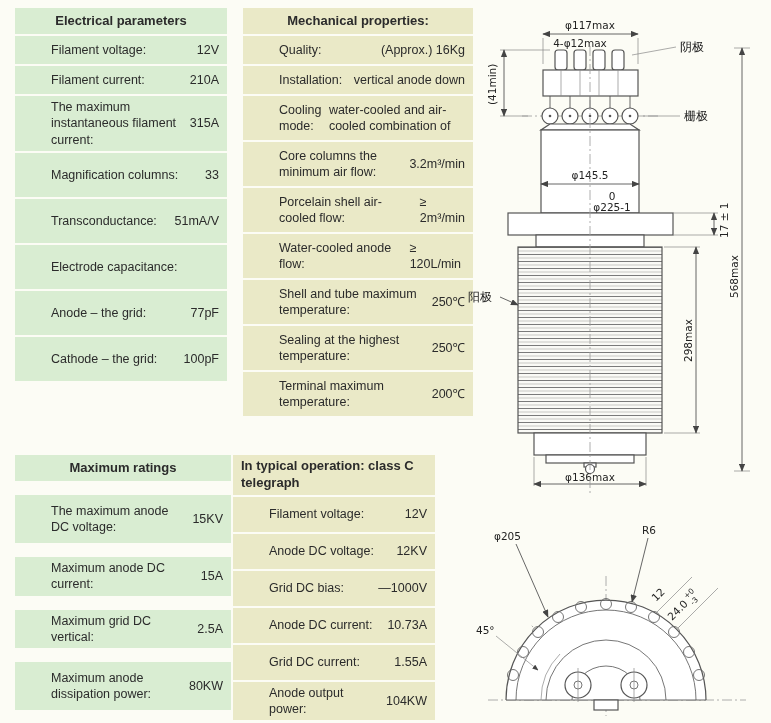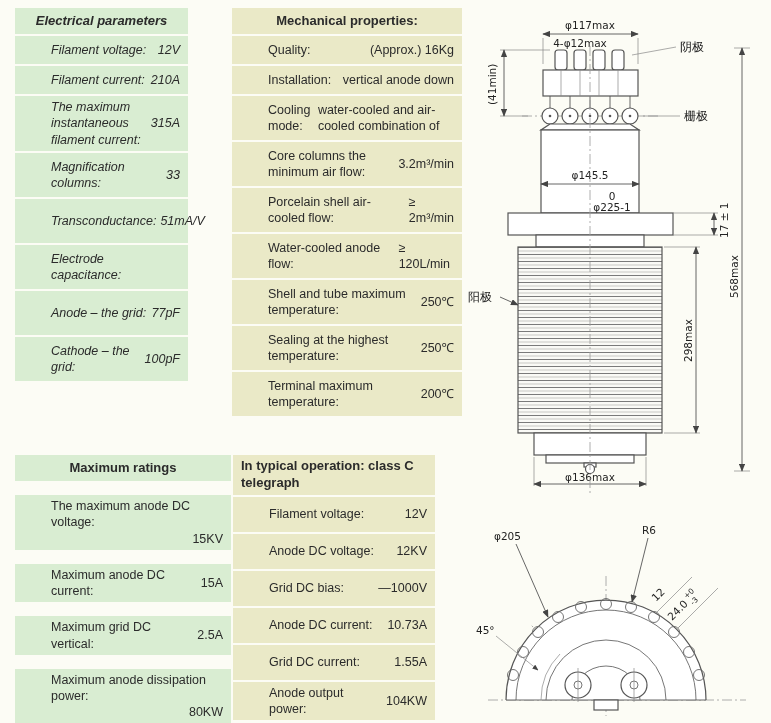--- a/index.html
+++ b/index.html
@@ -13,25 +13,25 @@
   .tbl{position:absolute;display:flex;flex-direction:column;gap:2px;font-size:12.5px;}
   .row{display:flex;align-items:center;padding:3px 8px;box-sizing:border-box;line-height:1.3;}
   .g{background:#d9edd2;}
   .y{background:#eae9c7;}
   .hd{justify-content:center;min-height:26px;font-weight:bold;font-size:13px;}
   .hd.left{justify-content:flex-start;}
   .lbl{flex:1 1 auto;padding-right:4px;margin-left:28px;}
   .val{flex:0 1 auto;margin-left:auto;text-align:left;}
   .rs{min-height:28px;}
   .rm{min-height:44px;}
-  .rb{min-height:48px;flex-direction:column;}
+  .rb{min-height:48px;}
   .rt{min-height:24px;}
   .ry{min-height:35px;}
-  #tbl-electrical{left:15px;top:8px;width:173px;font-style:italic;}
-  #tbl-mechanical{left:232px;top:8px;width:230px;}
+  #tbl-electrical{left:15px;top:8px;width:212px;}
+  #tbl-mechanical{left:243px;top:8px;width:230px;}
   #tbl-maximum{left:15px;top:455px;width:216px;gap:14px;}
   #tbl-typical{left:233px;top:455px;width:202px;}
   .drawing{position:absolute;}
   #draw-side{left:466px;top:8px;width:302px;height:505px;}
   #draw-bottom{left:466px;top:518px;width:302px;height:200px;}
   svg .ol{fill:#ffffff;stroke:#555;stroke-width:1.2;}
   svg .ol2{fill:none;stroke:#666;stroke-width:0.9;}
   svg .dl{stroke:#555;stroke-width:0.9;fill:none;}
   svg .xl{stroke:#888;stroke-width:0.7;fill:none;}
   svg .cl{stroke:#999;stroke-width:0.8;fill:none;stroke-dasharray:10 3 2 3;}

